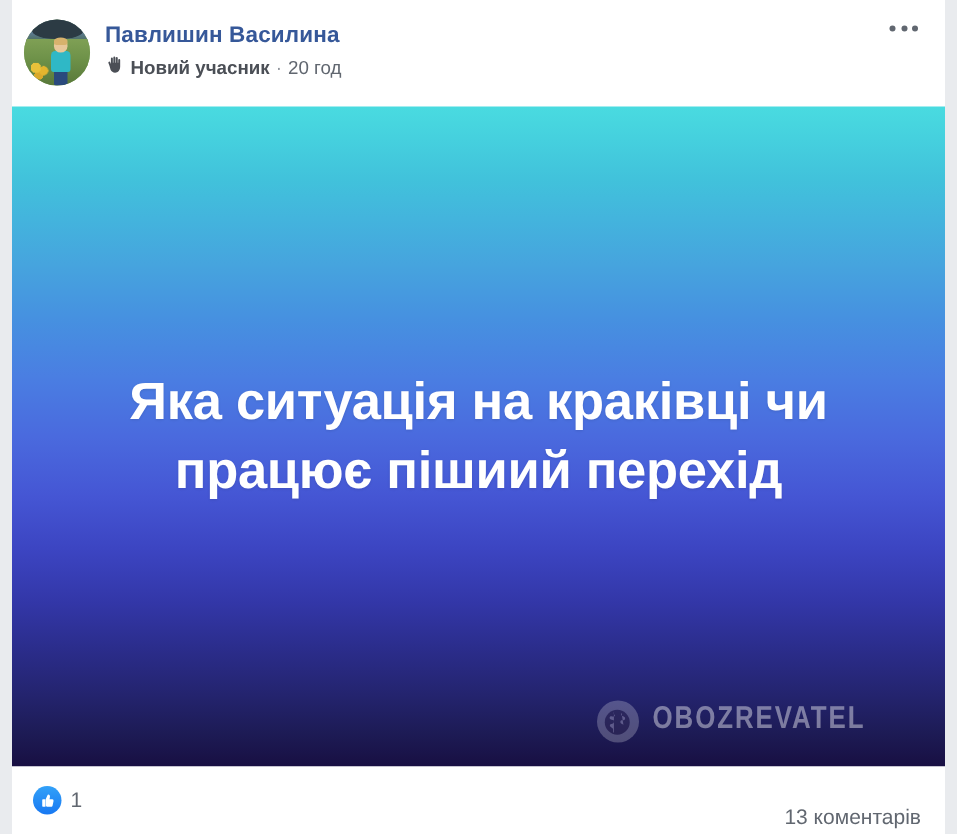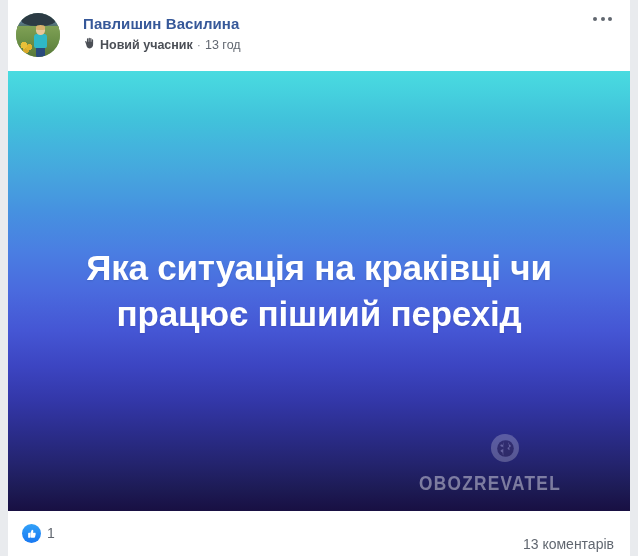--- a/index.html
+++ b/index.html
@@ -77,21 +77,21 @@
     background: #2a4a7d; border-radius: 10%;
   }
   .avatar .flowers {
     position: absolute; left: 8%; top: 62%; width: 30%; height: 30%;
     background: radial-gradient(circle at 30% 40%, #e8c13a 0 28%, transparent 29%),
                 radial-gradient(circle at 70% 55%, #e3b52e 0 26%, transparent 27%),
                 radial-gradient(circle at 45% 80%, #d9a92a 0 24%, transparent 25%);
   }
 
   .header-text {
-    margin-left: 23px;
+    margin-left: 10px;
     padding-top: 5px;
     min-width: 0;
   }
 
   .author-name {
     color: #365899;
     font-size: 15px;
     font-weight: bold;
     line-height: 19px;
     letter-spacing: 0.1px;
@@ -184,27 +184,25 @@
     color: #ffffff;
     font-size: 35px;
     font-weight: bold;
     line-height: 46px;
     letter-spacing: -0.2px;
     text-shadow: 0 1px 2px rgba(0,0,0,0.10);
   }
 
   .watermark {
     position: absolute;
-    right: 38px;
+    right: 22px;
     bottom: 16px;
     display: flex;
-    align-items: center;
     gap: 9px;
     opacity: 0.42;
-    flex-direction: column;
   }
   .watermark .globe {
     width: 28px;
     height: 28px;
     border-radius: 50%;
     background: rgba(255,255,255,0.55);
     display: flex;
     align-items: center;
     justify-content: center;
   }
@@ -280,21 +278,21 @@
 
     <div class="header-text">
       <div class="author-name">Павлишин Василина</div>
 
       <div class="meta-row">
         <svg class="hand-icon" viewBox="0 0 24 24">
           <path fill="#4b4f56" d="M5.6 12.8 4.2 9.1a1.15 1.15 0 0 1 .68-1.5 1.17 1.17 0 0 1 1.5.7l.9 2.3V3.6a1.2 1.2 0 0 1 2.4 0v5.3h.6V2.5a1.2 1.2 0 0 1 2.4 0v6.4h.6V3.1a1.2 1.2 0 0 1 2.4 0v5.8h.6V5.4a1.2 1.2 0 0 1 2.4 0v8.1c0 4.4-2.6 7.6-6.3 7.6-2.6 0-4.4-1.3-5.5-3.5L5.6 12.8z"></path>
         </svg>
         <span class="meta-label">Новий учасник</span>
         <span class="meta-dot">·</span>
-        <span class="meta-time">13 год</span>
+        <span class="meta-time">20 год</span>
       </div>
     </div>
 
     <div class="more-button">
       <i></i>
       <i></i>
       <i></i>
     </div>
   </div>
 

